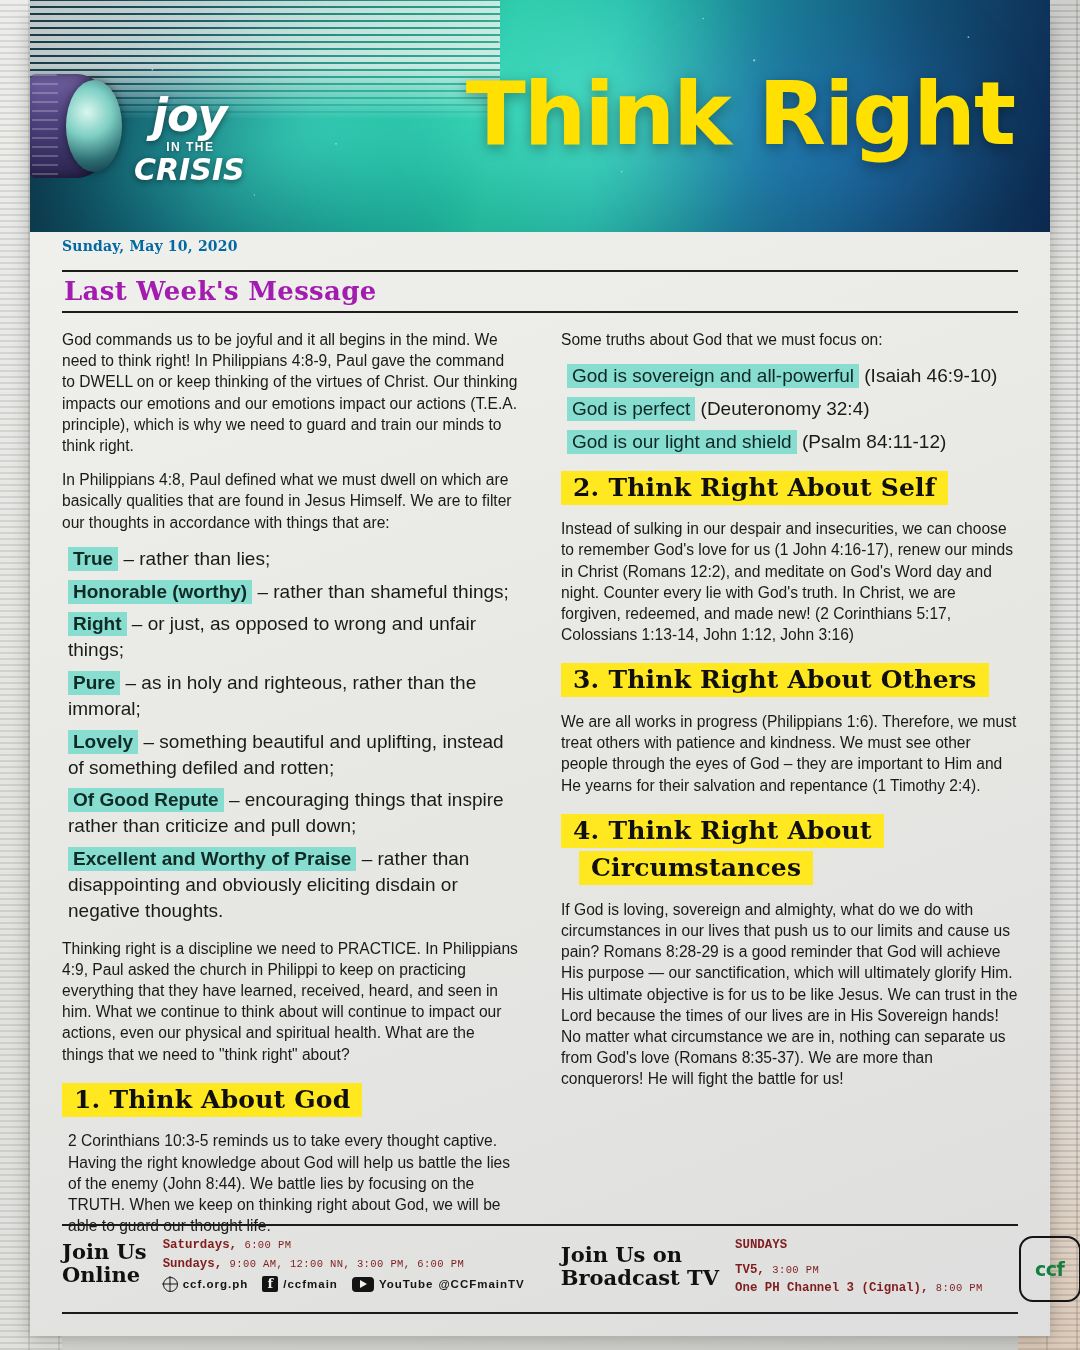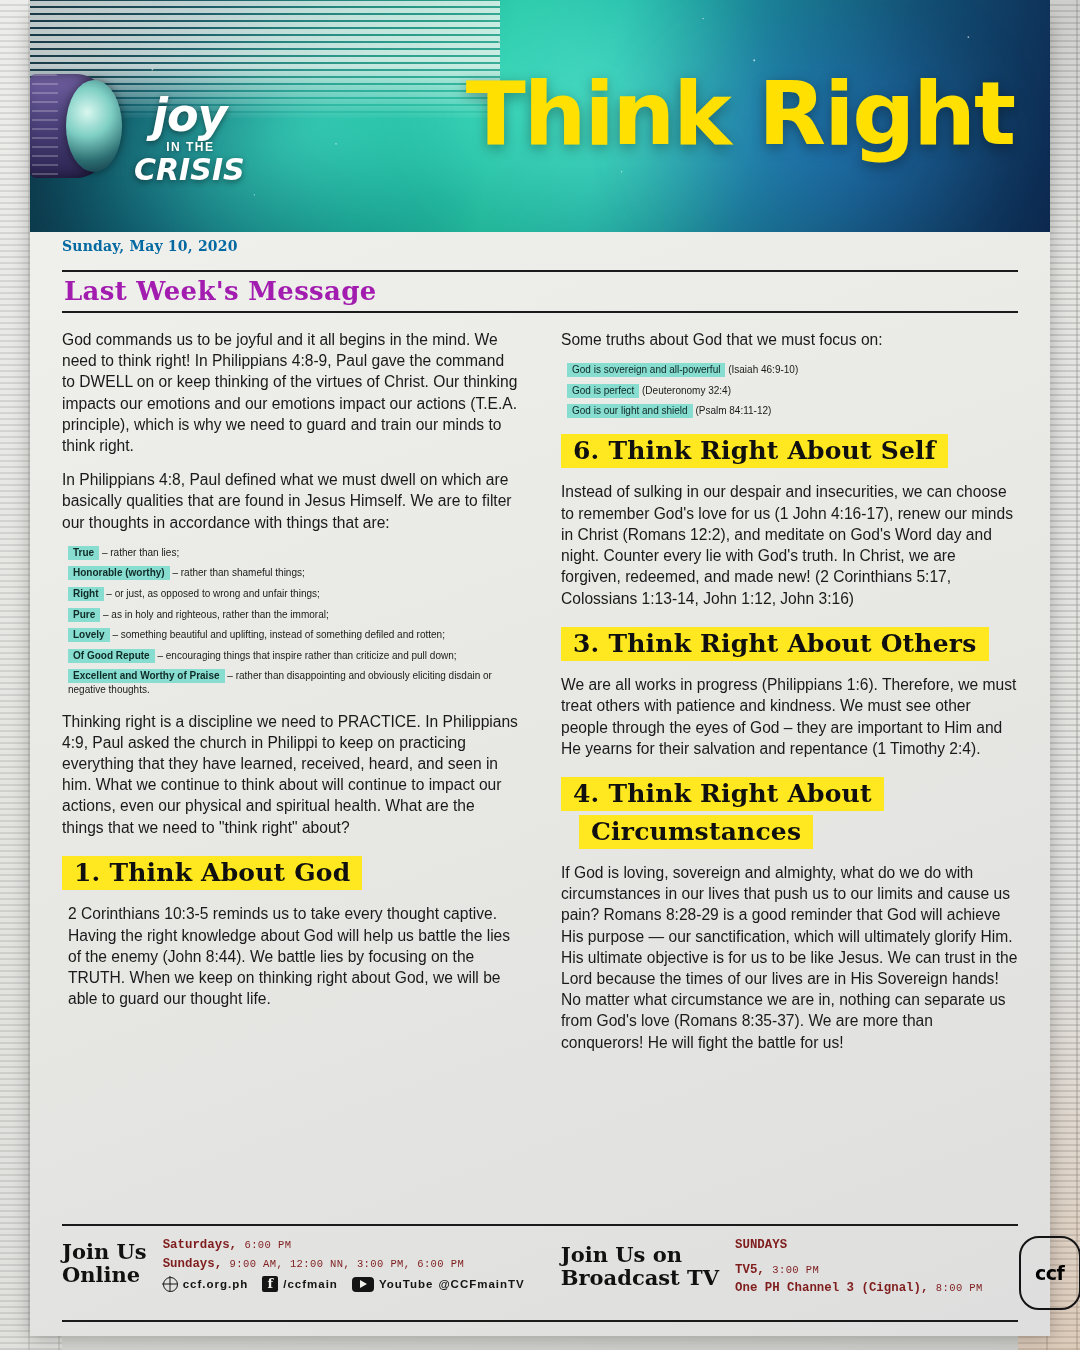--- a/index.html
+++ b/index.html
@@ -231,21 +231,21 @@
     font-size: 15.6px;
     line-height: 1.36;
     color: #1a1a1a;
     margin-bottom: 13px;
   }
   p.body-text b { font-weight: normal; }
 
   ul.hl-list { list-style: none; margin: 0 0 14px 0; }
   ul.hl-list li {
     font-family: "Liberation Sans", sans-serif;
-    font-size: 10px;
+    font-size: 19px;
     line-height: 1.36;
     color: #1a1a1a;
     margin-bottom: 7px;
     padding-left: 6px;
   }
   .hl {
     background: #86ddd0;
     padding: 1px 5px 2px 5px;
     font-weight: bold;
     color: #102a26;
@@ -345,28 +345,28 @@
   .yt::after {
     content: ""; position: absolute; left: 8px; top: 3.6px;
     border-left: 7px solid #f1f1ee;
     border-top: 4px solid transparent;
     border-bottom: 4px solid transparent;
   }
 
   .vdiv { width: 2px; background: #1b1b1b; margin: 0 18px; }
 
   .ccf-badge {
-    width: 62px; height: 74px;
+    width: 62px; height: 66px;
     border: 2px solid #141414;
-    border-radius: 20px;
+    border-radius: 14px;
     display: flex; align-items: center; justify-content: center;
     font-family: "DejaVu Sans", sans-serif;
     font-weight: bold;
     font-size: 19px;
-    color: #000000;
+    color: #15803d;
     letter-spacing: -0.5px;
   }
   .footer .frule.bottom { margin-top: 2px; }
 </style>
 </head>
 <body>
 
 <div class="page">
   <div class="edge-news left"></div>
   <div class="edge-news right"></div>
@@ -432,21 +432,21 @@
 
       <p class="body-text">Some truths about God that we must focus on:</p>
 
       <ul class="hl-list">
         <li><span class="hl plain">God is sovereign and all-powerful</span><span> (Isaiah 46:9-10)</span></li>
         <li><span class="hl plain">God is perfect</span><span> (Deuteronomy 32:4)</span></li>
         <li><span class="hl plain">God is our light and shield</span><span> (Psalm 84:11-12)</span></li>
       </ul>
 
       <div class="head-wrap tight">
-        <h2 class="yellow-head">6. Think Right About Self</h2>
+        <h2 class="yellow-head">2. Think Right About Self</h2>
       </div>
 
       <p class="body-text">Instead of sulking in our despair and insecurities, we can choose to remember God's love for us (1 John 4:16-17), renew our minds in Christ (Romans 12:2), and meditate on God's Word day and night. Counter every lie with God's truth. In Christ, we are forgiven, redeemed, and made new! (2 Corinthians 5:17, Colossians 1:13-14, John 1:12, John 3:16)</p>
 
       <div class="head-wrap">
         <h2 class="yellow-head">3. Think Right About Others</h2>
       </div>
 
       <p class="body-text">We are all works in progress (Philippians 1:6). Therefore, we must treat others with patience and kindness. We must see other people through the eyes of God – they are important to Him and He yearns for their salvation and repentance (1 Timothy 2:4).</p>
 

